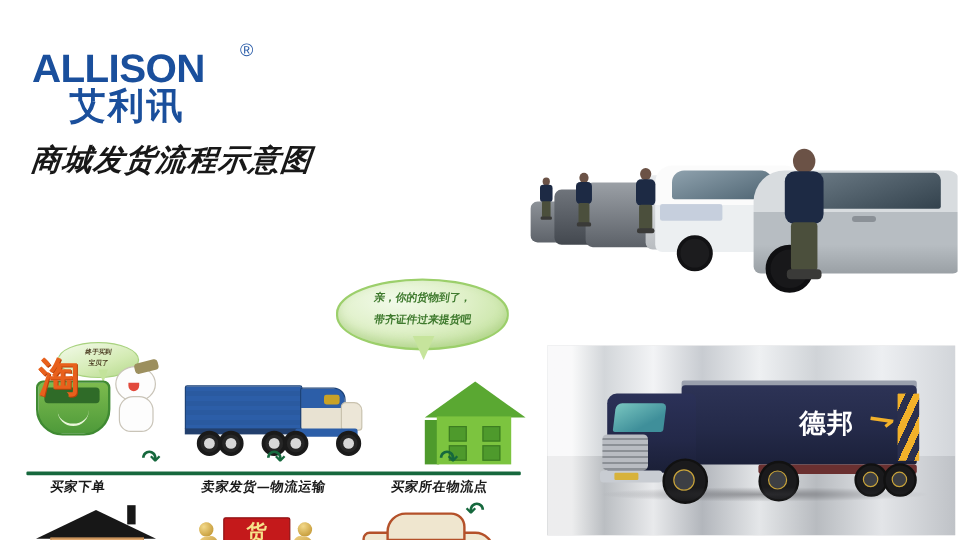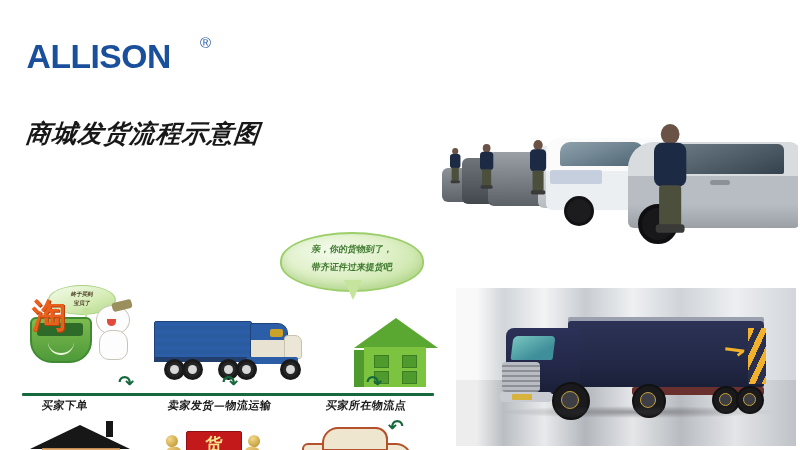--- a/index.html
+++ b/index.html
@@ -317,20 +317,21 @@
   }
 </style>
 </head>
 <body>
 
 <div class="slide">
 
   <div class="logo-block">
     <div class="logo-en">ALLISON</div>
     <div class="logo-reg">®</div>
+    <div class="logo-cn">艾利讯</div>
   </div>
 
 
   <div class="diagram">
 
     <div class="diagram-heading">商城发货流程示意图</div>
 
     <div class="bubble">
       <div class="bubble-text">亲，你的货物到了，</div>
       <div class="bubble-text" style="top:27px;">带齐证件过来提货吧</div>
@@ -476,20 +477,21 @@
         <div class="lg"></div>
         <div class="sh"></div>
       </div>
   </div>
 
   <div class="photo-truck">
     <div class="tbg"></div>
     <div class="t-trailer-top"></div>
     <div class="t-trailer"></div>
     <div class="t-hazard"></div>
+    <div class="t-logo">德邦</div>
     <div class="t-logo-mark">⇁</div>
     <div class="t-skirt"></div>
     <div class="t-cab"></div>
     <div class="t-windshield"></div>
     <div class="t-grille"></div>
     <div class="t-bumper"></div>
     <div class="t-plate"></div>
     <div class="t-wheel" style="left:96px;top:94px;width:34px;height:34px;">
         <i style="left:7px;top:7px;width:16px;height:16px;"></i>
       </div>

